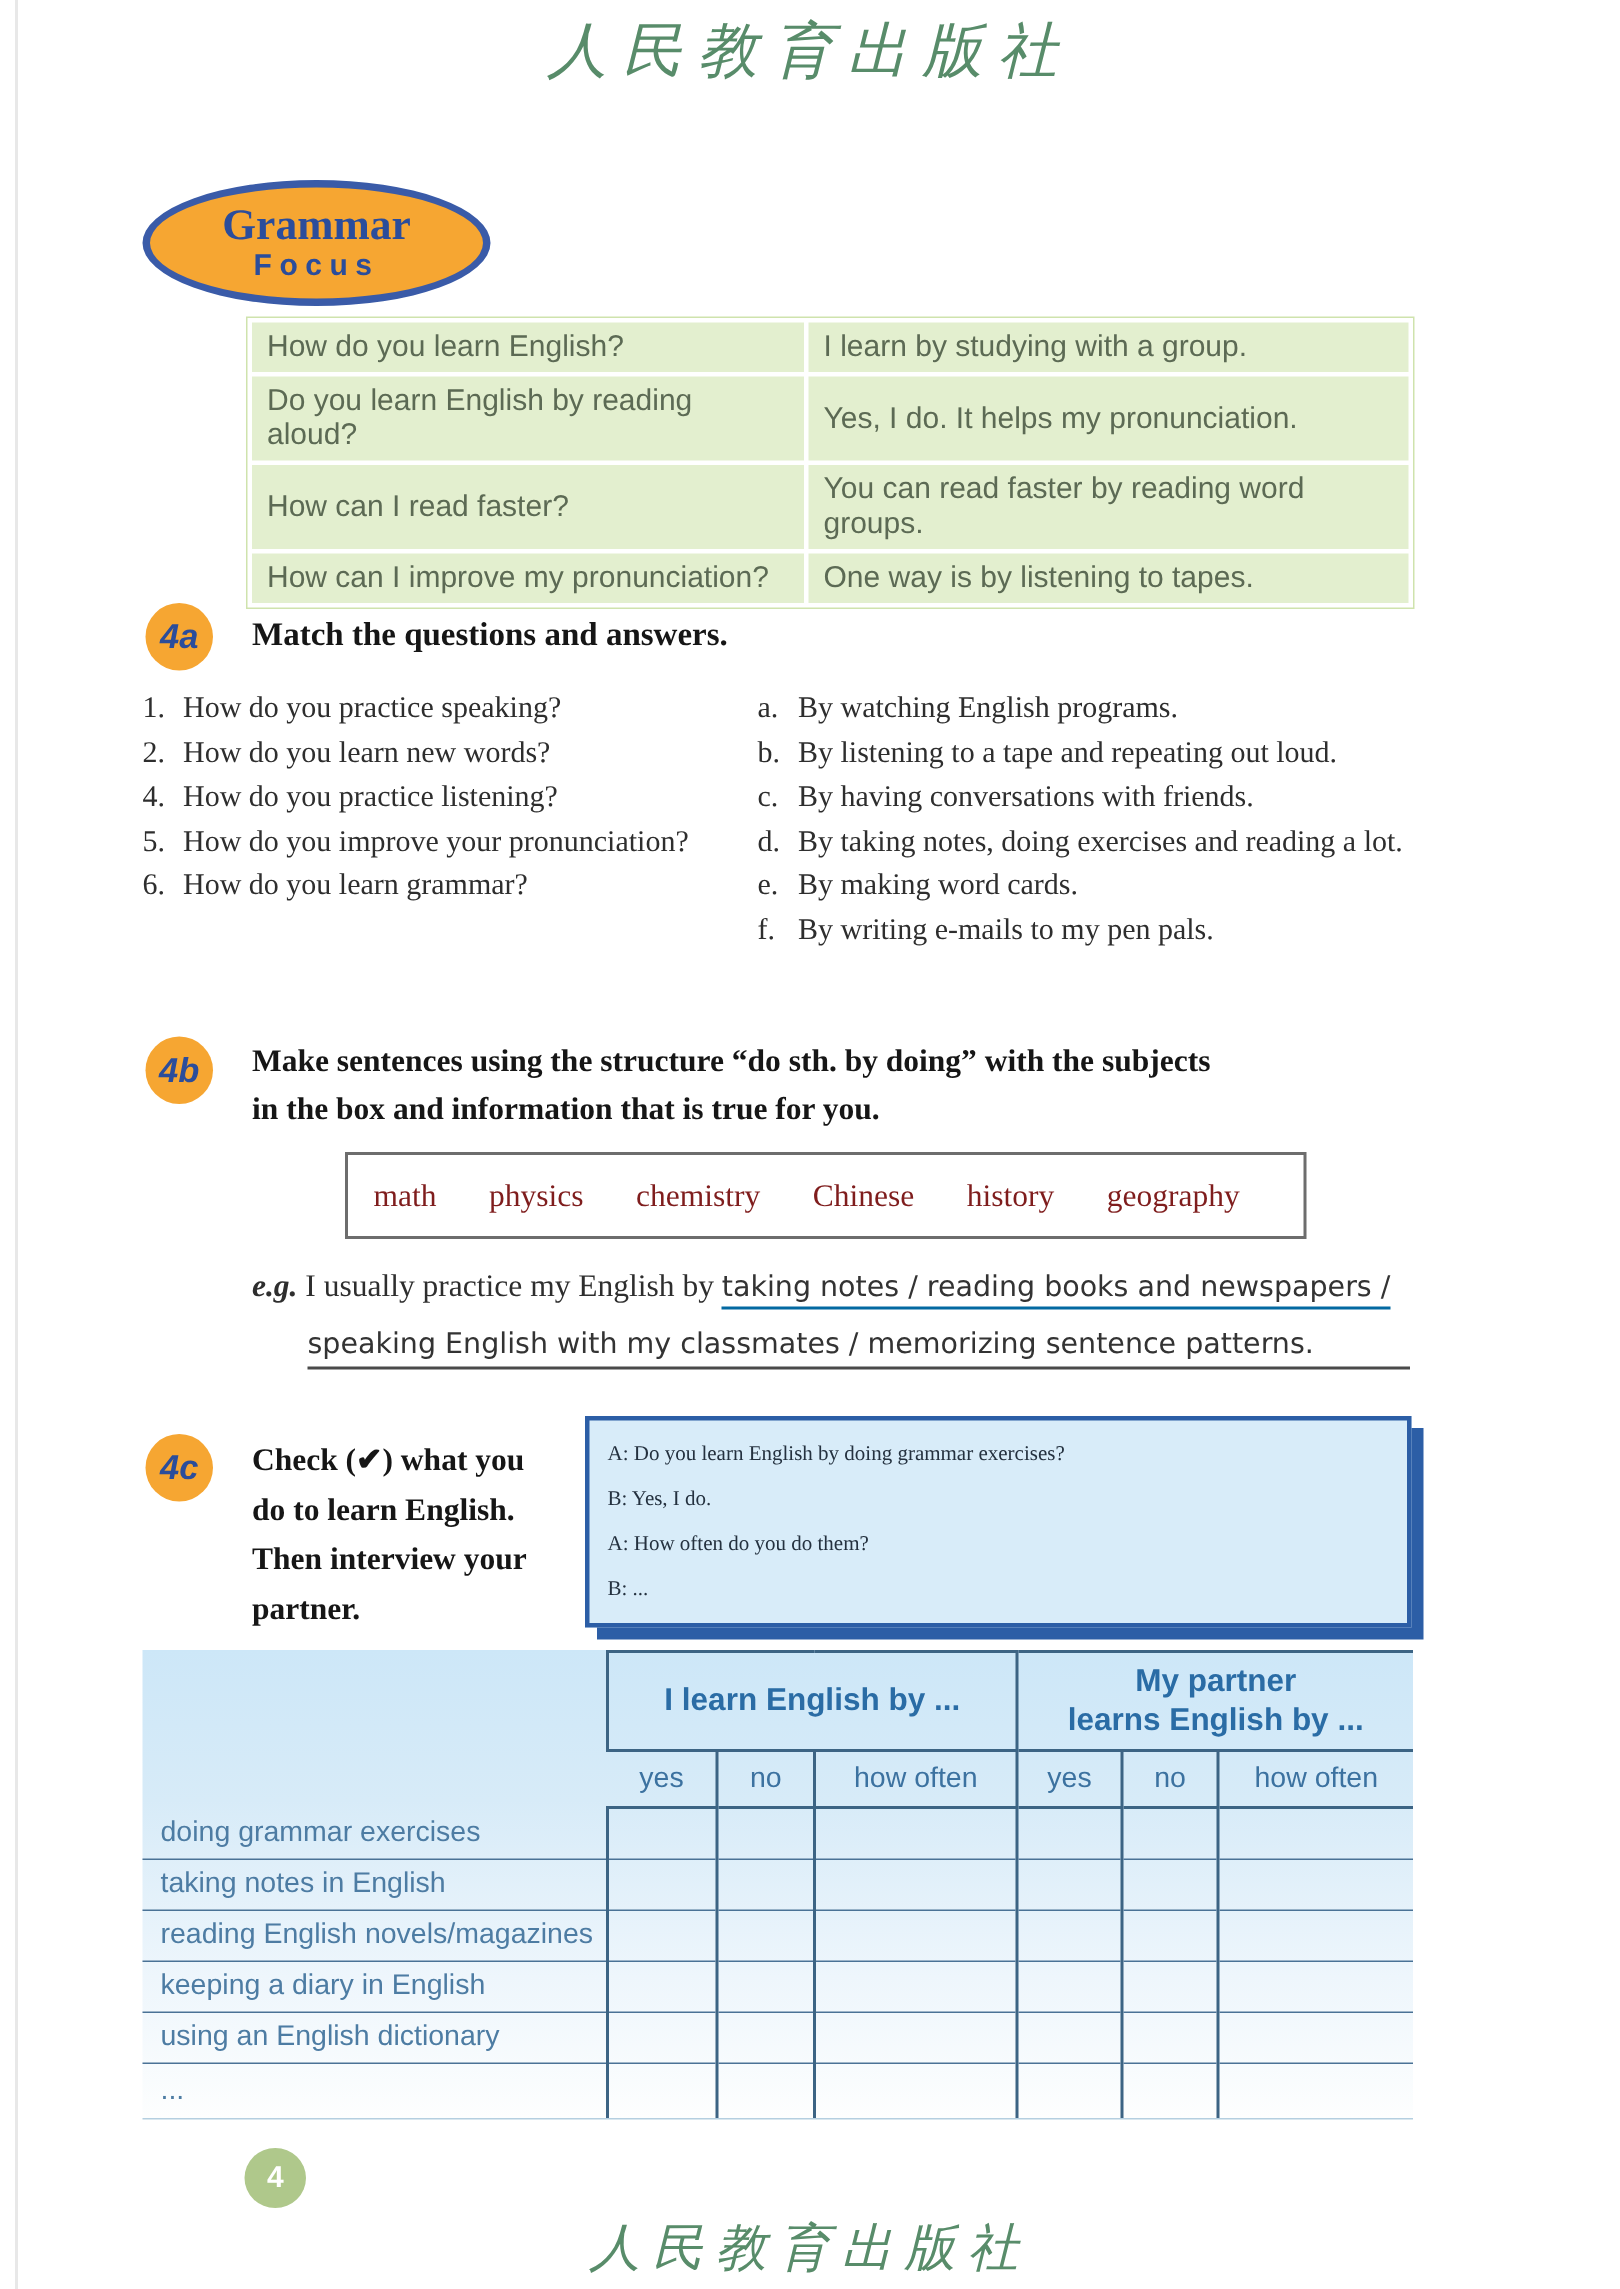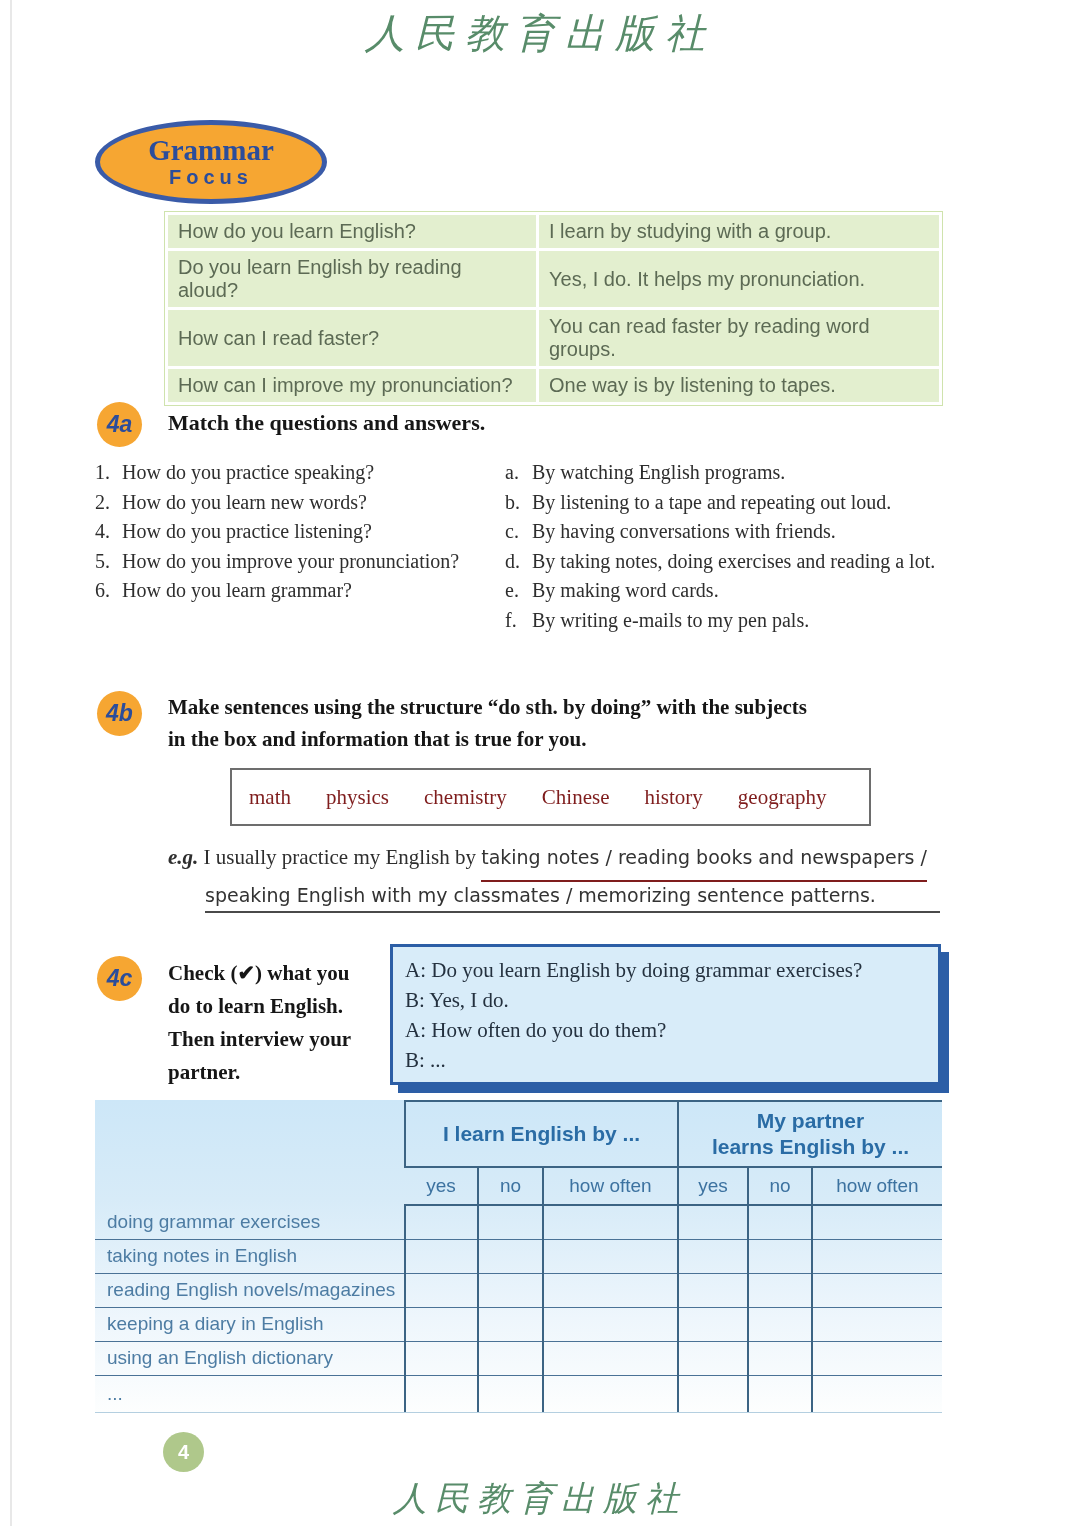--- a/index.html
+++ b/index.html
@@ -56,31 +56,31 @@
   .qa-list .marker { display:inline-block; width:27px; }
 
   
   .word-box { position:absolute; left:230px; top:768px; width:641px; height:58px;
     border:2px solid #6d6d6d; background:#ffffff; display:flex; align-items:center;
     padding-left:17px; gap:35px; font-size:21px; color:#7f1d1d; }
   .eg-block { position:absolute; left:168px; top:845px; width:775px;
     font-size:21px; color:#2e2e2e; }
   .eg-label { font-weight:bold; font-style:italic; }
   .hand { font-family:"DejaVu Sans", sans-serif; font-size:19px; color:#333; }
-  .u { border-bottom:2px solid #7f1d1d; padding-bottom:12px; }
+  .u { border-bottom:2px solid #0369a1; padding-bottom:2px; }
   .eg-line2 { margin-top:13px; margin-left:37px; border-bottom:2px solid #4a4a4a;
     padding-bottom:3px; width:735px; }
 
   
   .check-text { position:absolute; left:168px; top:957px; width:225px;
     font-family:"Liberation Serif", serif; font-weight:bold; font-size:21px;
     color:#161616; line-height:33px; }
   .dialog-box { position:absolute; left:390px; top:944px; width:551px; height:141px;
     background:#d8ecf9; border:3px solid #2c5ea6; box-shadow:8px 8px 0 #2c5ea6;
-    padding:8px 12px; font-size:21px; color:#24313f; line-height:30px; }
+    padding:8px 12px; font-size:14px; color:#24313f; line-height:30px; }
 
   
   .survey-wrap { position:absolute; left:95px; top:1100px; width:847px;
     background:linear-gradient(180deg, #cde7f8 0%, #d7ebf8 32%, #eef6fc 70%, #fdfefe 100%);
     border-bottom:1px solid #b4cfe0; }
   .survey { width:847px; border-collapse:collapse; table-layout:fixed;
     font-family:"Liberation Sans", sans-serif; }
   .survey td { border-left:2px solid #3c6484; vertical-align:middle; }
   .survey td:first-child { border-left:none; }
   .survey tr.grouphead td { border-top:2px solid #3c6484; border-bottom:2px solid #3c6484;

